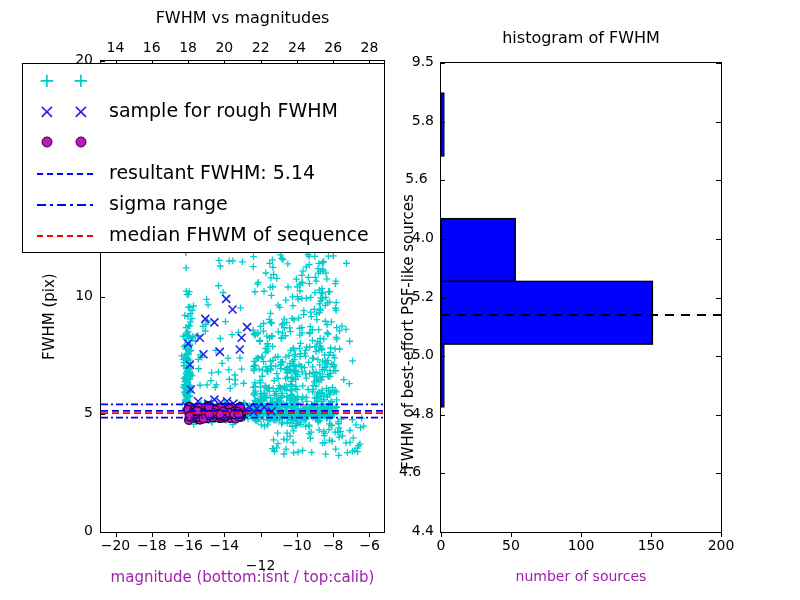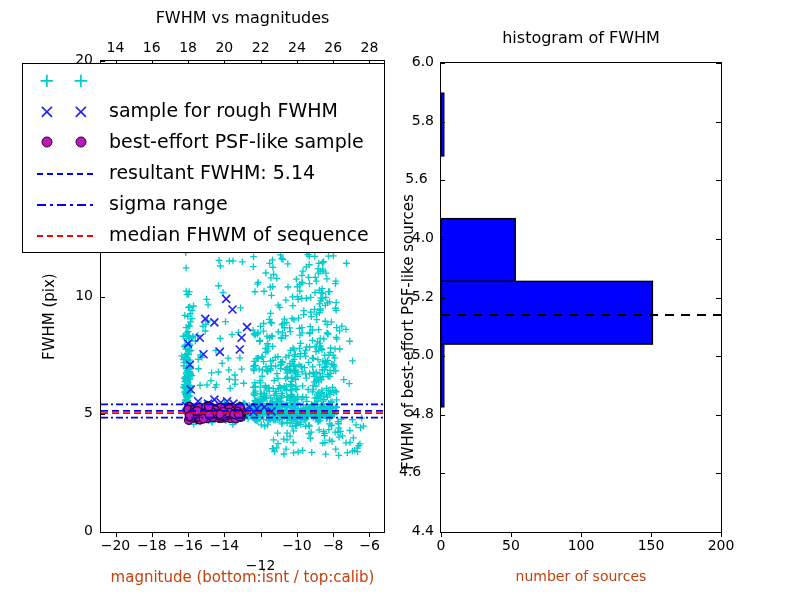--- a/index.html
+++ b/index.html
@@ -2,21 +2,21 @@
 <html><head>
 <meta charset="utf-8">
 <style>
   html,body{margin:0;padding:0;background:#ffffff;}
   body{width:800px;height:600px;overflow:hidden;
        font-family:"DejaVu Sans","Liberation Sans",sans-serif;color:#000;}
   #root{position:relative;width:800px;height:520px;}
 
   .axes{position:absolute;box-sizing:border-box;border:1px solid #000;background:#fff;}
   .tick-lbl{position:absolute;font-size:14px;color:#000;white-space:nowrap;}
-  .axis-title{position:absolute;font-size:14px;color:#c2410c;white-space:nowrap;}
+  .axis-title{position:absolute;font-size:14px;color:#a21caf;white-space:nowrap;}
   .plot-title{position:absolute;font-size:16px;color:#000;white-space:nowrap;text-align:center;}
   .vlabel{position:absolute;font-size:14px;white-space:nowrap;
           transform-origin:0 0;transform:rotate(-90deg);}
   .tk{position:absolute;background:#000;}
 
   
   .svglayer{position:absolute;left:0;top:0;overflow:visible;}
 
   
   #legend{position:absolute;box-sizing:border-box;background:#fff;border:1px solid #000;
@@ -1609,21 +1609,21 @@
       <div class="tk" style="left:716px;top:238.87499999999994px;width:5px;height:1px;"></div>
       <div class="tick-lbl" style="left:399px;top:228.87499999999994px;width:35px;text-align:right;">4.0</div>
       <div class="tk" style="left:440px;top:180.25000000000017px;width:5px;height:1px;"></div>
       <div class="tk" style="left:716px;top:180.25000000000017px;width:5px;height:1px;"></div>
       <div class="tick-lbl" style="left:399px;top:170.25000000000017px;width:35px;text-align:center;">5.6</div>
       <div class="tk" style="left:440px;top:121.62500000000006px;width:5px;height:1px;"></div>
       <div class="tk" style="left:716px;top:121.62500000000006px;width:5px;height:1px;"></div>
       <div class="tick-lbl" style="left:399px;top:111.62500000000006px;width:35px;text-align:right;">5.8</div>
       <div class="tk" style="left:440px;top:63px;width:5px;height:1px;"></div>
       <div class="tk" style="left:716px;top:63px;width:5px;height:1px;"></div>
-      <div class="tick-lbl" style="left:399px;top:53px;width:35px;text-align:right;">6.0</div>
+      <div class="tick-lbl" style="left:399px;top:53px;width:35px;text-align:right;">9.5</div>
     </div>
 
   <div class="vlabel" style="left:399px;top:470px;font-size:15px;">FWHM of best-effort PSF-like sources</div>
   <div class="axis-title" style="left:440px;top:568px;width:282px;text-align:center;font-size:14px;">number of sources</div>
 
   <div id="legend" style="left:22px;top:63px;width:363px;height:190px;">
       <div class="leg-row">
         <div class="leg-sample">
           <span class="lm" style="left: 24px; color: rgb(0, 204, 204); font-size: 20px;">+</span>
           <span class="lm" style="left: 58px; color: rgb(0, 204, 204); font-size: 20px;">+</span>
@@ -1634,21 +1634,20 @@
           <span class="lm" style="left: 24px; color: rgb(34, 34, 238); font-size: 20px;">×</span>
           <span class="lm" style="left: 58px; color: rgb(34, 34, 238); font-size: 20px;">×</span>
         </div>
         <div class="leg-txt">sample for rough FWHM</div>
       </div>
       <div class="leg-row">
         <div class="leg-sample">
           <span class="lm" style="left: 24px; width: 11px; height: 11px; border-radius: 50%; background: rgb(187, 24, 187); border: 1.5px solid rgb(42, 0, 51); box-sizing: border-box;"></span>
           <span class="lm" style="left: 58px; width: 11px; height: 11px; border-radius: 50%; background: rgb(187, 24, 187); border: 1.5px solid rgb(42, 0, 51); box-sizing: border-box;"></span>
         </div>
-        <div class="leg-txt">best-effort PSF-like sample</div>
       </div>
       <div class="leg-row">
         <div class="leg-sample">
           <div class="lmline" style="left: 14px; width: 56px; border-top: 2px dashed rgb(0, 0, 255);"></div>
         </div>
         <div class="leg-txt">resultant FWHM: 5.14</div>
       </div>
       <div class="leg-row">
         <div class="leg-sample">
           <div class="lmline" style="left: 14px; width: 56px; border-top: none; height: 2px; background-image: repeating-linear-gradient(to right, rgb(0, 0, 255) 0px, rgb(0, 0, 255) 9px, transparent 9px, transparent 13px, rgb(0, 0, 255) 13px, rgb(0, 0, 255) 16px, transparent 16px, transparent 20px);"></div>

